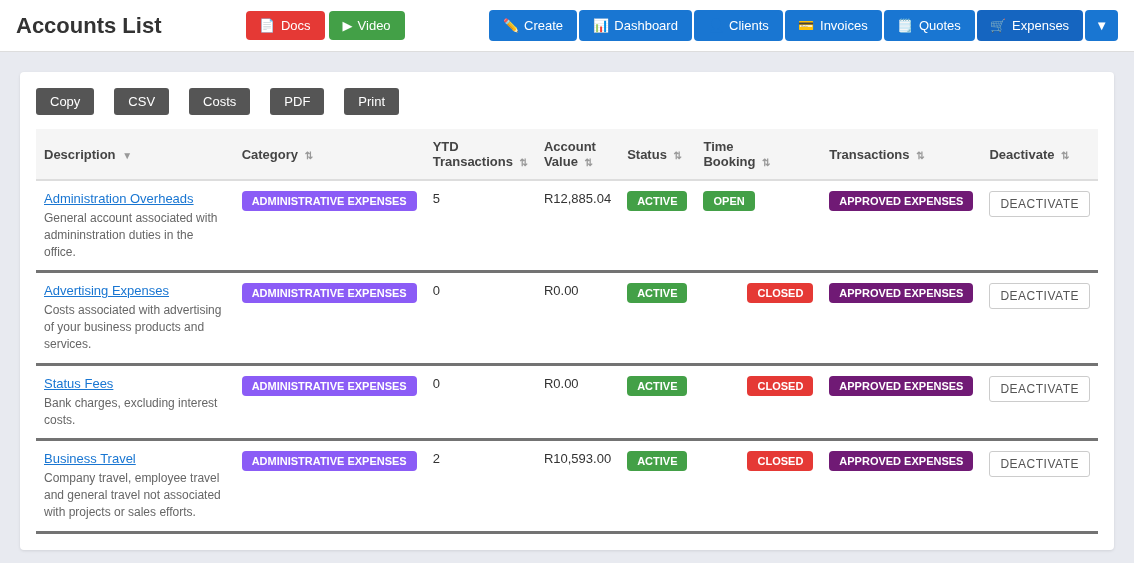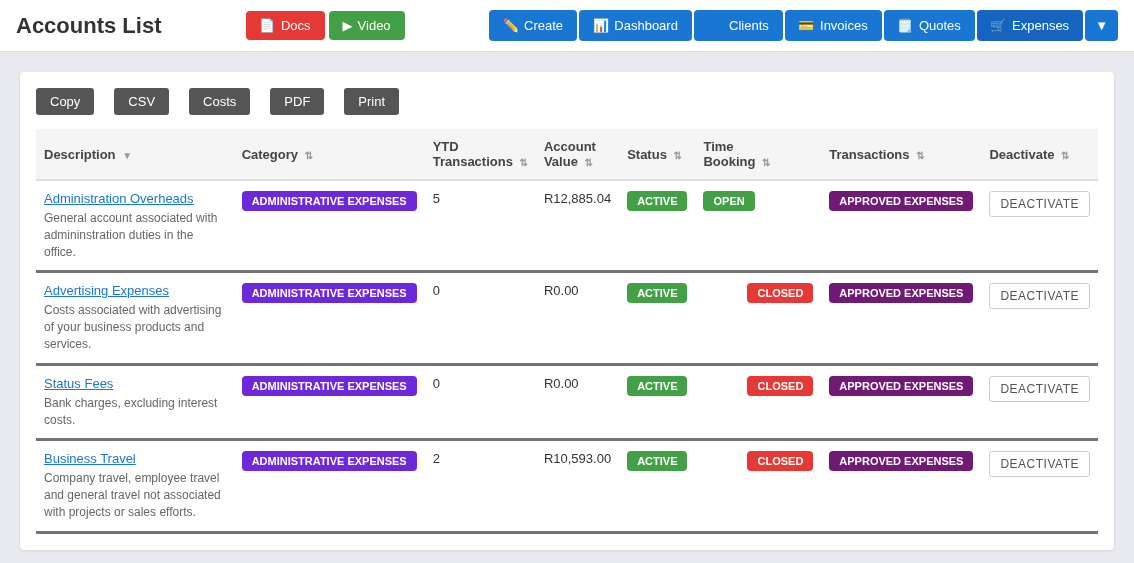--- a/index.html
+++ b/index.html
@@ -171,21 +171,21 @@
     
     .badge {
       display: inline-block;
       border-radius: 4px;
       padding: 4px 10px;
       font-size: 11px;
       font-weight: bold;
       color: #fff;
       white-space: nowrap;
     }
-    .badge-orange { background: #6d28d9; text-align: center; }
+    .badge-orange { background: #8b5cf6; text-align: center; }
     .badge-green { background: #43a047; }
     .badge-red { background: #e53935; margin-left: 44px; }
     .badge-purple { background: #701a75; }
 
     
     .btn-deactivate {
       background: #fff;
       color: #555;
       border: 1px solid #ccc;
       border-radius: 3px;

